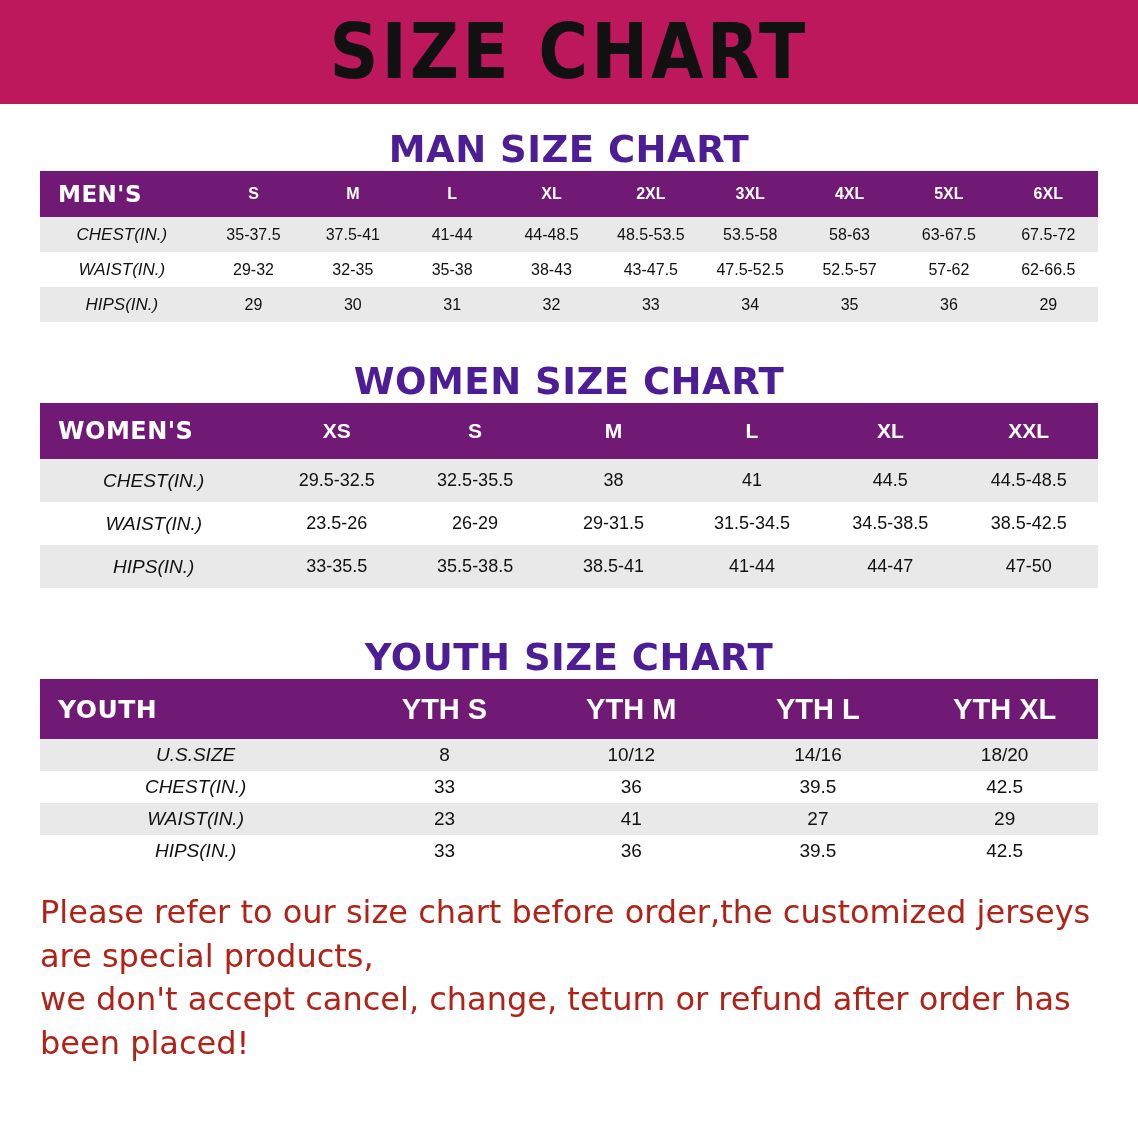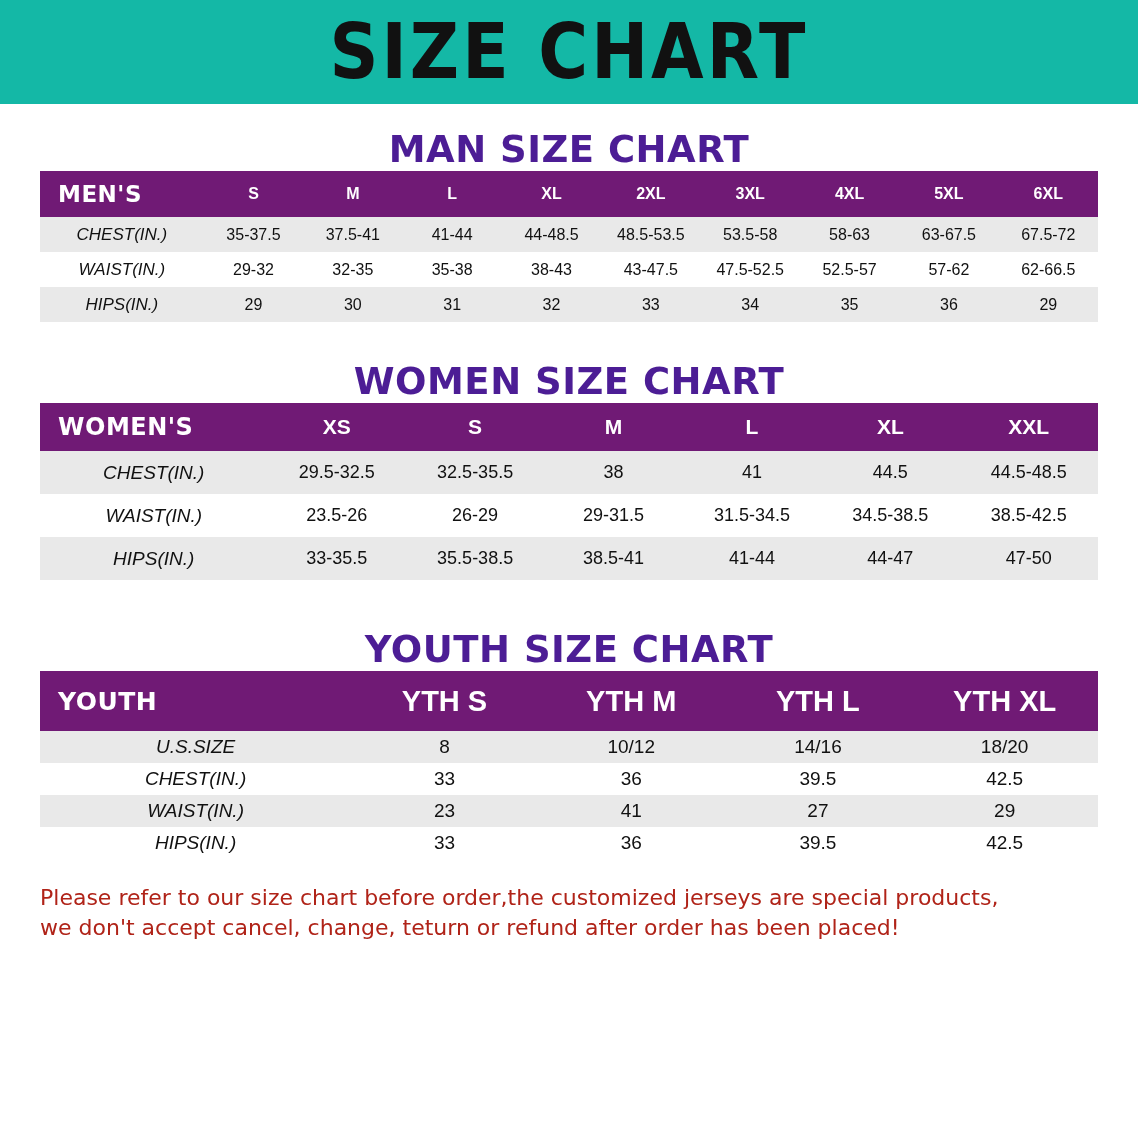--- a/index.html
+++ b/index.html
@@ -13,21 +13,21 @@
     font-family: "Liberation Sans", sans-serif;
     color: #111111;
     overflow: hidden;
     position: relative;
   }
 
   
   .banner {
     width: 100%;
     height: 104px;
-    background: #14b8a6;
+    background: #be185d;
     display: flex;
     align-items: center;
     justify-content: center;
   }
   .banner-title {
     font-family: "DejaVu Sans", sans-serif;
     font-weight: bold;
     font-size: 68px;
     letter-spacing: 3px;
     color: #111111;
@@ -90,36 +90,36 @@
   .band-b { background: #ffffff; }
 
   
   #men-table thead th { height: 46px; }
   #men-table tbody td { height: 35px; }
   #men-table th, #men-table td { font-size: 16px; }
   #men-table thead th.hdr-label { font-size: 23px; }
   #men-table .row-label { font-size: 17px; }
 
   
-  #women-table thead th { height: 48px; font-size: 21px; }
+  #women-table thead th { height: 56px; font-size: 21px; }
   #women-table thead th.hdr-label { font-size: 24px; }
   #women-table tbody td { height: 43px; font-size: 18px; }
   #women-table .row-label { font-size: 19px; }
 
   
   #youth-table thead th { height: 60px; font-size: 29px; }
   #youth-table thead th.hdr-label { font-size: 25px; }
   #youth-table tbody td { height: 32px; font-size: 19px; }
   #youth-table .row-label { font-size: 19px; }
 
   
   .note {
     margin: 24px 40px 0 40px;
     font-family: "DejaVu Sans", sans-serif;
-    font-size: 22px;
+    font-size: 32px;
     line-height: 1.36;
     color: #b02318;
     text-align: left;
   }
 </style>
 </head>
 <body>
 
 <div class="banner">
   <div class="banner-title">SIZE CHART</div>

